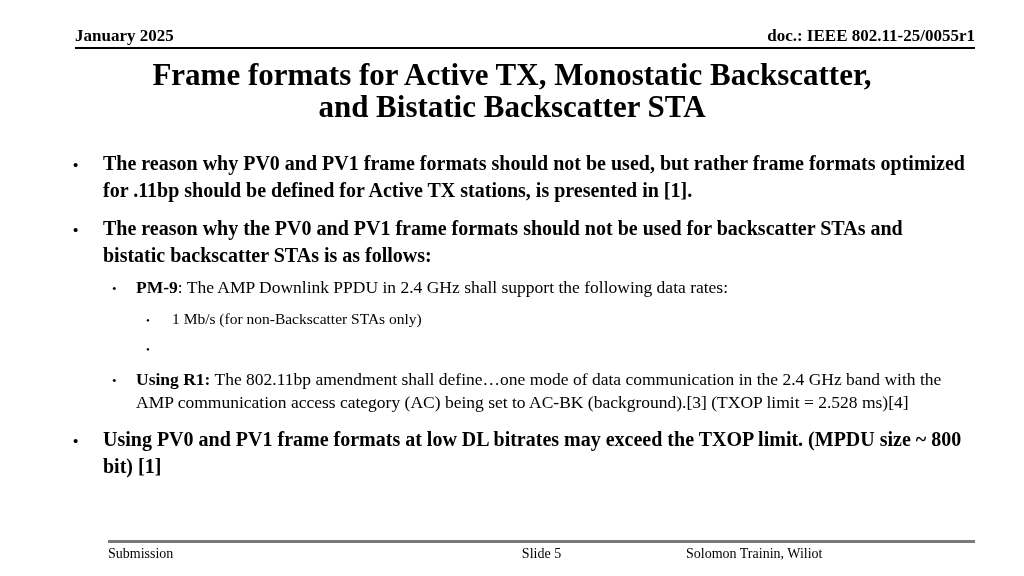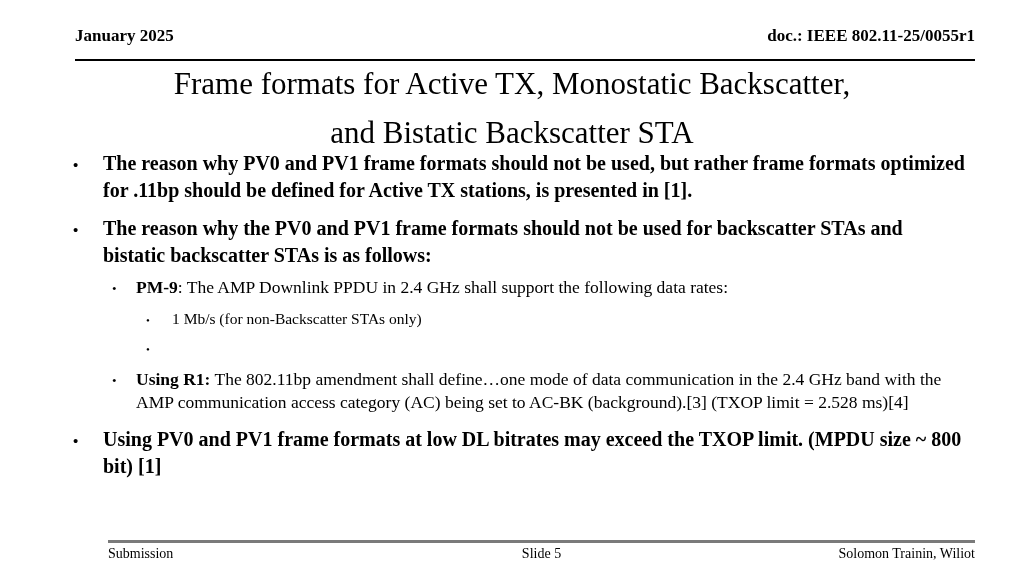--- a/index.html
+++ b/index.html
@@ -13,40 +13,40 @@
     color: #000000;
   }
 
   
   .header {
     position: absolute;
     top: 0;
     left: 75px;
     right: 49px;
     padding-top: 26px;
-    padding-bottom: 13px;
+    padding-bottom: 1px;
     border-bottom: 2px solid #000000;
     display: flex;
     justify-content: space-between;
     align-items: flex-end;
     font-weight: bold;
     font-size: 17px;
     line-height: 20px;
   }
 
   
   .title {
     position: absolute;
     top: 59px;
     left: 40px;
     right: 40px;
     text-align: center;
-    font-weight: normal;
+    font-weight: bold;
     font-size: 31px;
-    line-height: 49px;
+    line-height: 32px;
     white-space: pre-line;
   }
 
   
   .content {
     position: absolute;
     top: 150px;
     left: 0;
     right: 0;
   }
@@ -93,21 +93,21 @@
     bottom: 14px;
     border-top: 3px solid #7a7a7a;
     padding-top: 2px;
     display: flex;
     font-size: 14px;
     line-height: 17px;
     margin-left: 33px;
   }
   .footer .f-left  { flex: 1; text-align: left; }
   .footer .f-mid   { flex: 1; text-align: center; }
-  .footer .f-right { flex: 1; text-align: right; }
+  .footer .f-right { flex: 1; }
 </style>
 </head>
 <body>
 
 <div class="slide">
 
   <div class="header">
     <span>January 2025</span>
     <span>doc.: IEEE 802.11-25/0055r1</span>
   </div>

